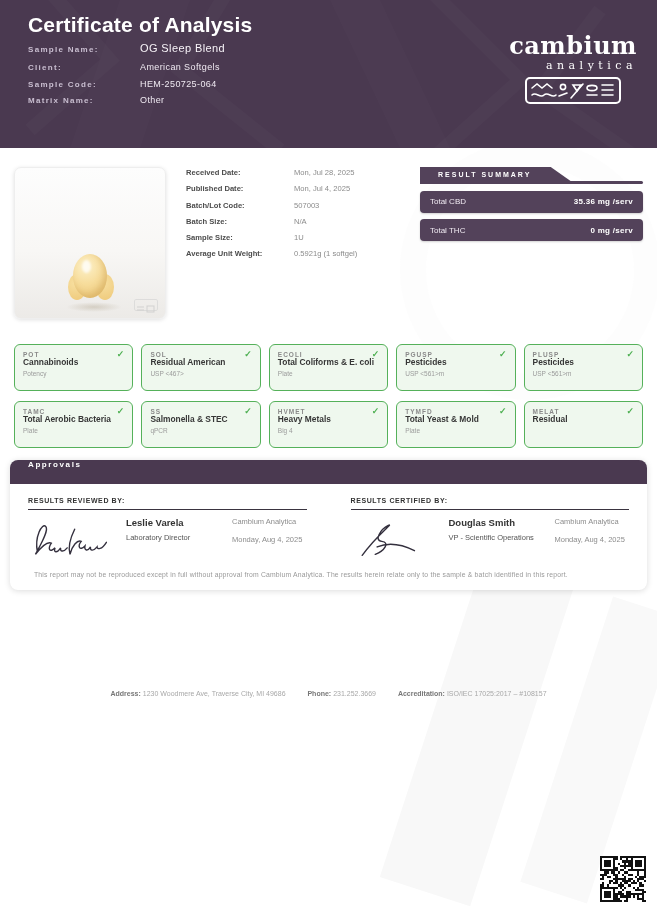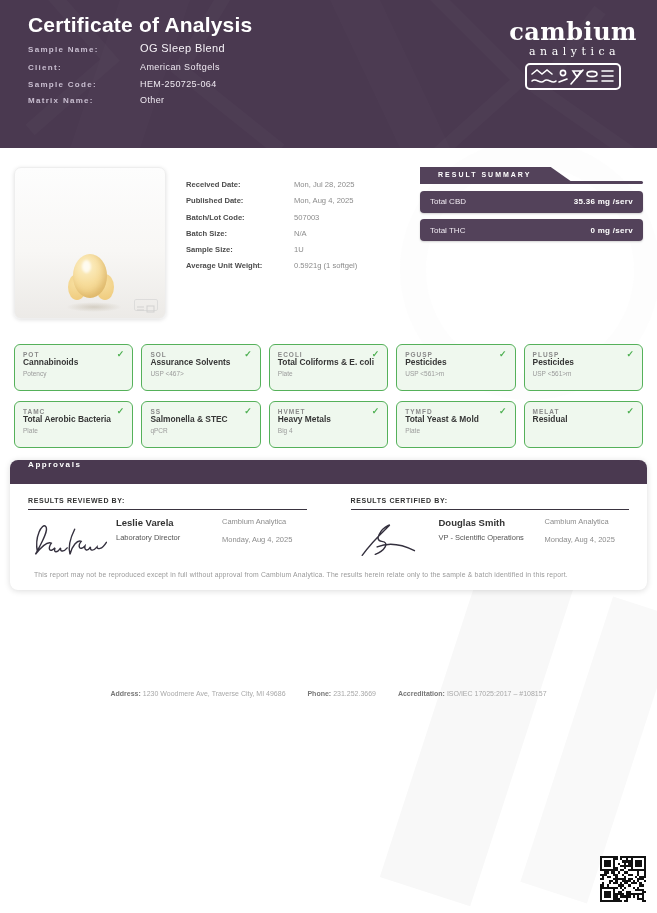--- a/index.html
+++ b/index.html
@@ -21,39 +21,39 @@
   .header-pattern{position:absolute;inset:0;opacity:.55;pointer-events:none}
   .header-inner{position:relative;z-index:1;height:100%}
   .coa-title{position:absolute;left:28px;top:13px;font-size:21px;font-weight:800;color:#fff;letter-spacing:.2px}
   .hfields{position:absolute;left:28px;top:42px}
   .hrow{display:flex;align-items:baseline;height:16.5px}
   .hrow.first{height:20px}
   .hlabel{width:112px;font-size:8px;font-weight:700;letter-spacing:1.3px;color:var(--header-label)}
   .hvalue{font-size:9px;color:#efe9f1;letter-spacing:.4px}
   .hrow.first .hvalue{font-size:11px;color:#f7f3f8}
 
-  .logo{position:absolute;right:20px;top:20px;text-align:center;color:#fff}
+  .logo{position:absolute;right:20px;top:34px;text-align:right;color:#fff}
   .logo-name{font-family:"DejaVu Serif",serif;font-weight:700;font-size:24px;line-height:24px;letter-spacing:.5px}
   .logo-sub{font-family:"DejaVu Serif",serif;font-size:11px;letter-spacing:4.5px;margin-top:1px;margin-left:3px}
   .logo-badge{margin-top:5px;width:96px;height:27px;border:2px solid #fff;border-radius:5px;margin-left:auto;margin-right:auto;display:flex;align-items:center;justify-content:center}
 
   
   .photo{position:absolute;left:14px;top:167px;width:152px;height:152px;border-radius:7px;z-index:2;
     background:linear-gradient(180deg,#fdfdfd 0%,#f8f7f5 55%,#eceae7 100%);
     box-shadow:0 1px 4px rgba(0,0,0,.12);border:1px solid #eee}
   .softgel-wrap{position:absolute;left:50%;top:104px;transform:translate(-50%,-50%)}
   .softgel-shadow{position:absolute;left:-24px;top:30px;width:56px;height:10px;background:radial-gradient(ellipse at center,rgba(120,100,60,.22),rgba(0,0,0,0) 70%);border-radius:50%}
   .softgel-lobe{position:absolute;top:2px;width:18px;height:26px;border-radius:50%;background:radial-gradient(circle at 40% 35%,#f7dfa0,#eec878)}
   .lobe-l{left:-22px}.lobe-r{left:6px}
   .softgel{position:absolute;left:-17px;top:-18px;width:34px;height:44px;border-radius:50%;
     background:radial-gradient(circle at 38% 28%,#fcf0c8 0%,#f7dd9c 45%,#edc878 100%);box-shadow:inset -3px -4px 6px rgba(190,140,60,.35)}
   .softgel-hl{position:absolute;left:-8px;top:-12px;width:9px;height:13px;border-radius:50%;background:rgba(255,255,255,.75);filter:blur(1px)}
   .photo-tag{position:absolute;right:7px;bottom:7px;width:24px;height:12px;border:1px solid #cfcfcf;border-radius:2px;opacity:.55}
 
-  .details{position:absolute;left:186px;top:180px;z-index:2}
+  .details{position:absolute;left:186px;top:168px;z-index:2}
   .drow{display:flex;height:16.3px;align-items:baseline}
   .dlabel{width:108px;font-size:7.6px;font-weight:700;color:#4c4c4c}
   .dvalue{font-size:7.6px;color:#8b8b8b}
 
   
   .summary{position:absolute;left:420px;top:167px;width:223px;z-index:2}
   .sum-tab{width:152px;height:15px;background:var(--purple-light);clip-path:polygon(0 0,86% 0,100% 100%,0 100%);
     display:flex;align-items:center}
   .sum-tab span{padding-left:18px;font-size:7px;font-weight:700;letter-spacing:2px;color:#fff}
   .sum-rule{width:100%;height:3px;background:var(--purple-light);border-radius:0 2px 2px 0;margin-top:-1px}
@@ -71,21 +71,21 @@
 
   
   .approvals{position:absolute;left:10px;top:460px;width:637px;background:#fff;border-radius:8px;box-shadow:0 1px 6px rgba(0,0,0,.14);z-index:2}
   .app-header{height:24px;background:var(--purple);border-radius:8px 8px 0 0;display:flex;align-items:flex-start}
   .app-header span{padding-left:18px;font-size:8px;font-weight:700;letter-spacing:1.6px;color:#fff}
   .app-body{display:flex;gap:44px;padding:13px 18px 6px 18px}
   .app-col{flex:1}
   .app-heading{font-size:7px;font-weight:700;letter-spacing:.6px;color:#333;padding-bottom:5px;border-bottom:1.4px solid #3a3440}
   .sig-row{display:flex;align-items:flex-start;margin-top:7px}
   .sig-svg{width:84px;height:44px;flex:none}
-  .sig-name{margin-left:4px;width:102px}
+  .sig-name{margin-left:14px;width:102px}
   .name{font-size:9.5px;font-weight:700;color:#333}
   .role{font-size:7.5px;color:#555;margin-top:5px;line-height:1.35}
   .sig-org{margin-left:4px;font-size:7.5px;color:#8d8d8d;line-height:1.4}
   .sig-org .date{margin-top:7px}
   .disclaimer{padding:4px 18px 12px 24px;font-size:6.8px;color:#999;letter-spacing:.2px}
 
   
   .footer-info{position:absolute;left:0;top:690px;width:657px;text-align:center;font-size:7px;z-index:2}
   .flabel{font-weight:700;color:#777}
   .fvalue{color:#a8a8a8}
@@ -177,21 +177,21 @@
     </div>
   </div>
 
   <div class="details">
     <div class="drow">
       <span class="dlabel">Received Date:</span>
       <span class="dvalue">Mon, Jul 28, 2025</span>
     </div>
     <div class="drow">
       <span class="dlabel">Published Date:</span>
-      <span class="dvalue">Mon, Aug 4, 2025</span>
+      <span class="dvalue">Mon, Jul 4, 2025</span>
     </div>
     <div class="drow">
       <span class="dlabel">Batch/Lot Code:</span>
       <span class="dvalue">507003</span>
     </div>
     <div class="drow">
       <span class="dlabel">Batch Size:</span>
       <span class="dvalue">N/A</span>
     </div>
     <div class="drow">
@@ -222,21 +222,21 @@
   <div class="tests">
     <div class="tcard">
       <div class="tcode">POT</div>
       <span class="tcheck">✓</span>
       <div class="ttitle">Cannabinoids</div>
       <div class="tsub">Potency</div>
     </div>
     <div class="tcard">
       <div class="tcode">SOL</div>
       <span class="tcheck">✓</span>
-      <div class="ttitle">Assurance Solvents</div>
+      <div class="ttitle">Residual American</div>
       <div class="tsub">USP &lt;467&gt;</div>
     </div>
     <div class="tcard">
       <div class="tcode">ECOLI</div>
       <span class="tcheck">✓</span>
       <div class="ttitle">Total Coliforms &amp; E. coli</div>
       <div class="tsub">Plate</div>
     </div>
     <div class="tcard">
       <div class="tcode">PGUSP</div>

